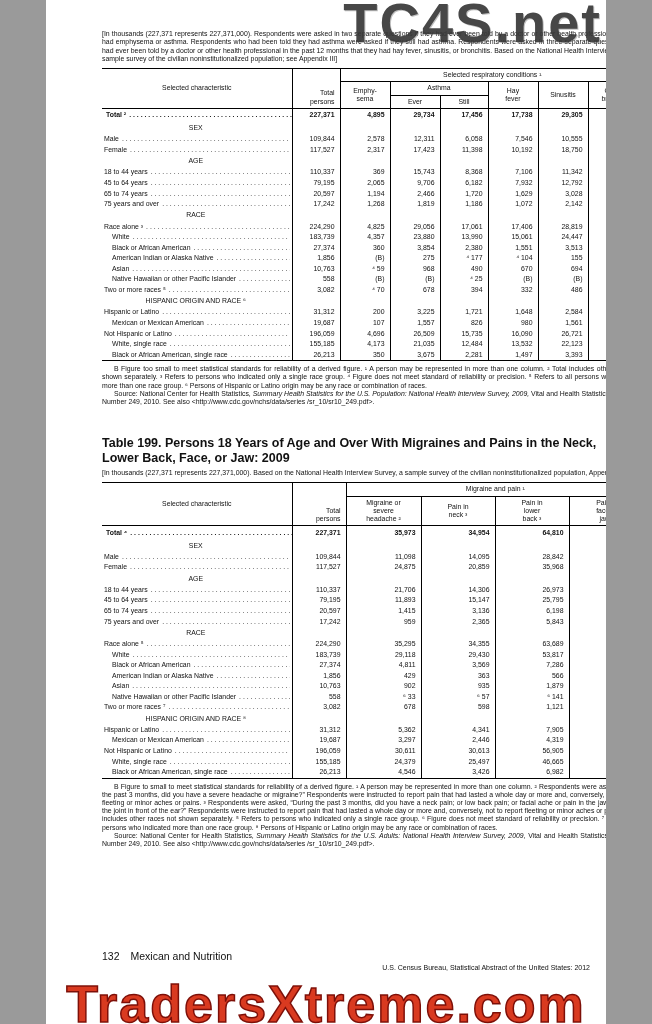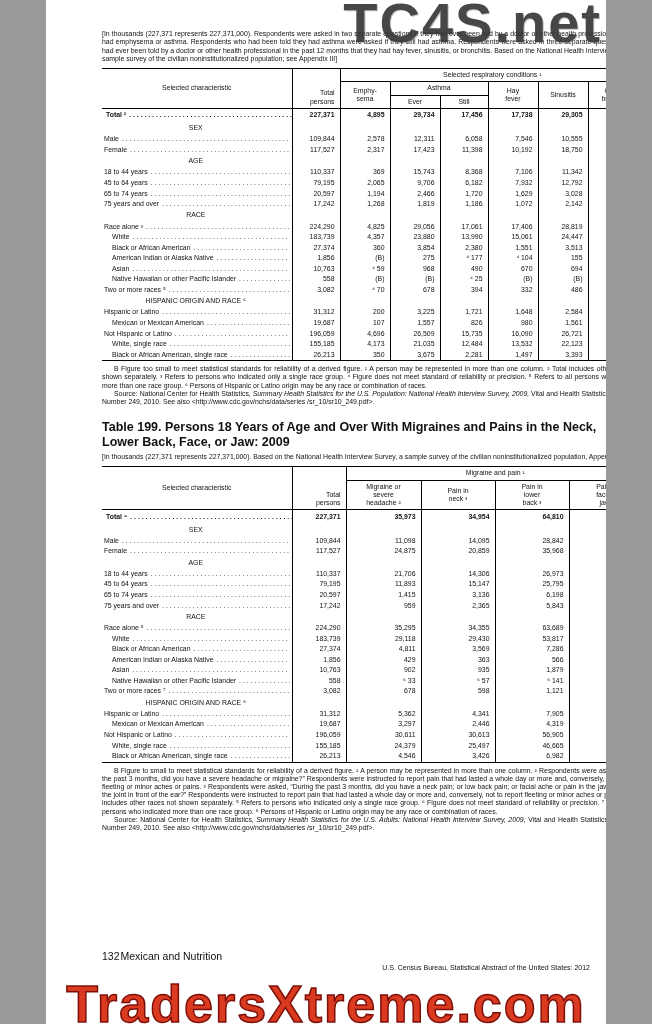--- a/index.html
+++ b/index.html
@@ -28,24 +28,24 @@
   td.num { text-align:right; padding-right:5px; white-space:nowrap; overflow:hidden; }
   td.section { text-align:center; padding:1.8px 0; }
   .lbl-line { display:flex; align-items:baseline; overflow:hidden; }
   .indent0 { padding-left:2px; } .indent1 { padding-left:10px; } .indentT { padding-left:4px; }
   .lbl { white-space:nowrap; }
   .dots { flex:1 1 auto; overflow:hidden; white-space:nowrap; margin-left:3px; color:#111; }
 
   .footnotes { font-size:6.9px; line-height:8.2px; text-align:justify; margin-top:4px; text-indent:12px; }
   .source { font-size:6.9px; line-height:8.2px; text-align:justify; text-indent:12px; }
   .source .it { font-style:italic; }
-  .block2 { margin-top:14px; }
+  .block2 { margin-top:30px; }
 
   .page-footer-left { position:absolute; left:56px; top:950px; font-size:10.5px; color:#111; }
-  .page-footer-left .num { margin-right:1px; }
+  .page-footer-left .num { margin-right:11px; }
   .page-footer-right { position:absolute; right:16px; top:964px; font-size:7px; color:#111; }
 
   .wm-top {
     position:absolute; top:-10px; right:4px; z-index:5;
     font-size:56px; font-weight:800; letter-spacing:2px;
     color:#383838; opacity:0.92; white-space:nowrap;
     text-shadow:1px 1px 0 rgba(120,120,120,.5);
   }
   .wm-mid {
     position:absolute; top:487px; left:50%; transform:translateX(-50%); z-index:5;

